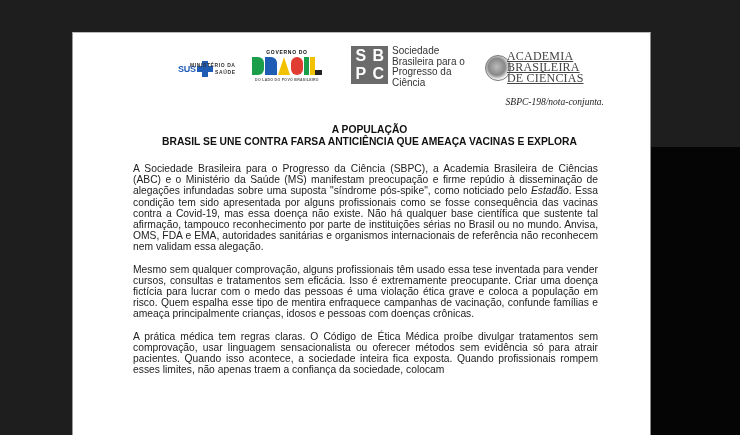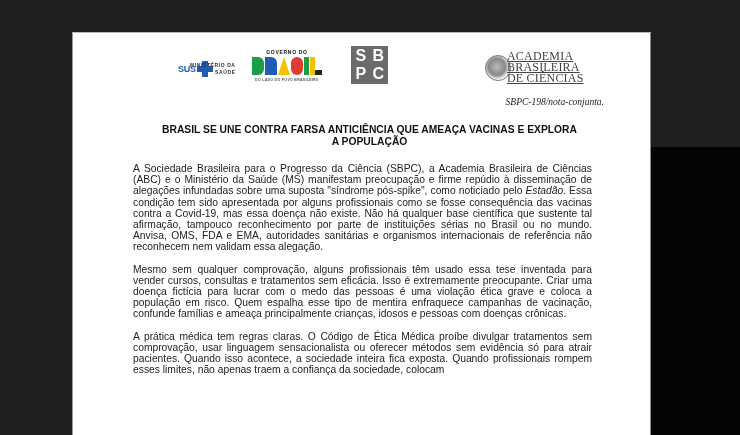--- a/index.html
+++ b/index.html
@@ -37,21 +37,21 @@
   .sbpc { position:absolute; left:278px; top:13px; display:flex; align-items:flex-start; }
   .sbpc-box { width:37px; height:38px; background:#6b6b6b; display:grid; grid-template-columns:1fr 1fr; grid-template-rows:1fr 1fr; color:#fff; font-weight:bold; font-size:16px; line-height:18px; text-align:center; padding:1px; box-sizing:border-box; }
   .sbpc-text { margin-left:4px; font-size:10px; line-height:10.5px; color:#333; }
   
   .abc { position:absolute; left:412px; top:18px; display:flex; align-items:center; }
   .abc-seal { width:24px; height:24px; border-radius:50%; border:1px solid #777; background:radial-gradient(circle at 45% 45%, #bbb 0, #888 45%, #fff 70%); }
   .abc-text { font-family:"Liberation Serif", serif; font-size:12px; line-height:11px; color:#444; margin-left:-4px; letter-spacing:0.2px;text-decoration:underline; }
   .ref { position:absolute; right:46px; top:64px; font-style:italic; font-size:9.5px; color:#222;font-family:Liberation Serif, serif; }
   .title { position:absolute; left:60px; right:44px; top:91px; text-align:center; font-weight:bold; font-size:10.3px; line-height:11.5px; color:#111; }
   .body { position:absolute; left:60px; right:44px; top:130px; font-size:10.3px; line-height:11.2px; color:#222; text-align:justify; }
-  .body p { margin:0 14px 11px 0; }
+  .body p { margin:0 8px 11px 0; }
   .body em { font-style:italic; }
 </style>
 </head>
 <body>
 
 <div class="bg-band"></div>
 
 <div class="page">
   <div class="logos">
     <div class="sus">
@@ -74,35 +74,41 @@
       </div>
       <div class="gov-bottom">DO LADO DO POVO BRASILEIRO</div>
     </div>
     <div class="sbpc">
       <div class="sbpc-box">
         <span>S</span>
         <span>B</span>
         <span>P</span>
         <span>C</span>
       </div>
+      <div class="sbpc-text">
+        <div>Sociedade</div>
+        <div>Brasileira para o</div>
+        <div>Progresso da</div>
+        <div>Ciência</div>
+      </div>
     </div>
     <div class="abc">
       <div class="abc-seal"></div>
       <div class="abc-text">
         <div>ACADEMIA</div>
         <div>BRASILEIRA</div>
         <div>DE CIÊNCIAS</div>
       </div>
     </div>
     <div class="ref">SBPC-198/nota-conjunta.</div>
   </div>
 
   <div class="title">
+    <div>A POPULAÇÃO</div>
     <div>BRASIL SE UNE CONTRA FARSA ANTICIÊNCIA QUE AMEAÇA VACINAS E EXPLORA</div>
-    <div>A POPULAÇÃO</div>
   </div>
 
   <div class="body">
     <p><span>A Sociedade Brasileira para o Progresso da Ciência (SBPC), a Academia Brasileira de Ciências (ABC) e o Ministério da Saúde (MS) manifestam preocupação e firme repúdio à disseminação de alegações infundadas sobre uma suposta "síndrome pós-spike", como noticiado pelo </span><em>Estadão</em><span>. Essa condição tem sido apresentada por alguns profissionais como se fosse consequência das vacinas contra a Covid-19, mas essa doença não existe. Não há qualquer base científica que sustente tal afirmação, tampouco reconhecimento por parte de instituições sérias no Brasil ou no mundo. Anvisa, OMS, FDA e EMA, autoridades sanitárias e organismos internacionais de referência não reconhecem nem validam essa alegação.</span></p>
     <p>Mesmo sem qualquer comprovação, alguns profissionais têm usado essa tese inventada para vender cursos, consultas e tratamentos sem eficácia. Isso é extremamente preocupante. Criar uma doença fictícia para lucrar com o medo das pessoas é uma violação ética grave e coloca a população em risco. Quem espalha esse tipo de mentira enfraquece campanhas de vacinação, confunde famílias e ameaça principalmente crianças, idosos e pessoas com doenças crônicas.</p>
     <p>A prática médica tem regras claras. O Código de Ética Médica proíbe divulgar tratamentos sem comprovação, usar linguagem sensacionalista ou oferecer métodos sem evidência só para atrair pacientes. Quando isso acontece, a sociedade inteira fica exposta. Quando profissionais rompem esses limites, não apenas traem a confiança da sociedade, colocam</p>
   </div>
 </div>
 
 </body></html>

